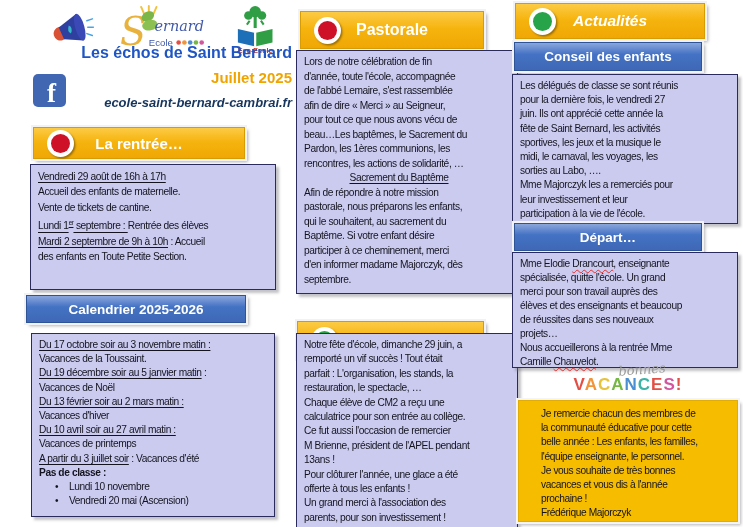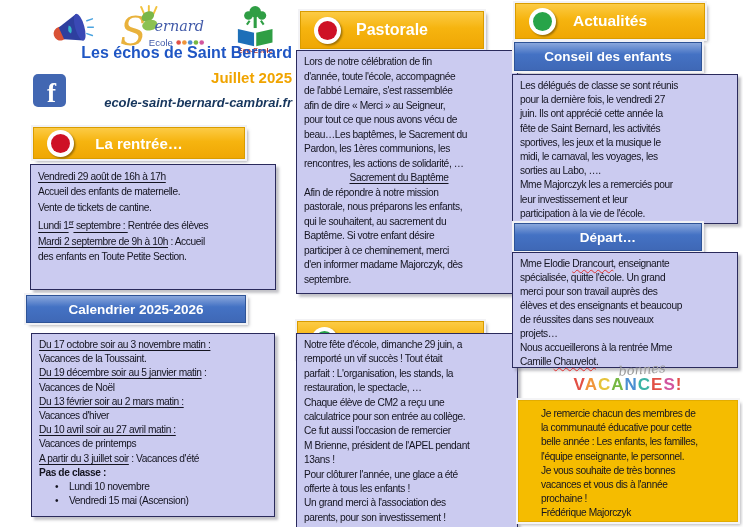--- a/index.html
+++ b/index.html
@@ -136,21 +136,21 @@
       <div class="tline"><span>Vacances de la Toussaint.</span></div>
       <div class="tline"><span class="u">Du 19 décembre soir au 5 janvier matin</span><span> :</span></div>
       <div class="tline"><span>Vacances de Noël</span></div>
       <div class="tline"><span class="u">Du 13 février soir au 2 mars matin :</span></div>
       <div class="tline"><span>Vacances d'hiver</span></div>
       <div class="tline"><span class="u">Du 10 avril soir au 27 avril matin :</span></div>
       <div class="tline"><span>Vacances de printemps</span></div>
       <div class="tline"><span class="u">A partir du 3 juillet soir</span><span> : Vacances d'été</span></div>
       <div class="tline"><span class="b">Pas de classe :</span></div>
       <div class="tline bullet"><span>Lundi 10 novembre</span></div>
-      <div class="tline bullet"><span>Vendredi 15 mai (Ascension)</span></div>
+      <div class="tline bullet"><span>Vendredi 20 mai (Ascension)</span></div>
     </div>
 
   <div class="hdr orange" style="left:300px;top:11px;width:182px;height:36px;font-size:16px;">
     <span class="dot">
         <i class="red"></i>
       </span>
     <span>Pastorale</span>
   </div>
   <div class="bodybox" style="left:296px;top:50px;width:190px;height:238px;line-height:14.5px;">
       <div class="tline"><span>Lors de notre célébration de fin</span></div>
@@ -186,21 +186,21 @@
       <div class="tline"><span>calculatrice pour son entrée au collège.</span></div>
       <div class="tline"><span>Ce fut aussi l'occasion de remercier</span></div>
       <div class="tline"><span>M Brienne, président de l'APEL pendant</span></div>
       <div class="tline"><span>13ans !</span></div>
       <div class="tline"><span>Pour clôturer l'année, une glace a été</span></div>
       <div class="tline"><span>offerte à tous les enfants !</span></div>
       <div class="tline"><span>Un grand merci à l'association des</span></div>
       <div class="tline"><span>parents, pour son investissement !</span></div>
     </div>
 
-  <div class="hdr orange" style="left:515px;top:3px;width:188px;height:34px;font-size:15.5px;">
+  <div class="hdr orange" style="left:515px;top:3px;width:188px;height:34px;font-size:15.5px;font-style:italic;">
     <span class="dot">
         <i class="green"></i>
       </span>
     <span>Actualités</span>
   </div>
 
   <div class="hdr blue" style="left:514px;top:42px;width:186px;height:27px;">
     <span>Conseil des enfants</span>
   </div>
   <div class="bodybox" style="left:512px;top:74px;width:194px;height:144px;line-height:14.2px;">

